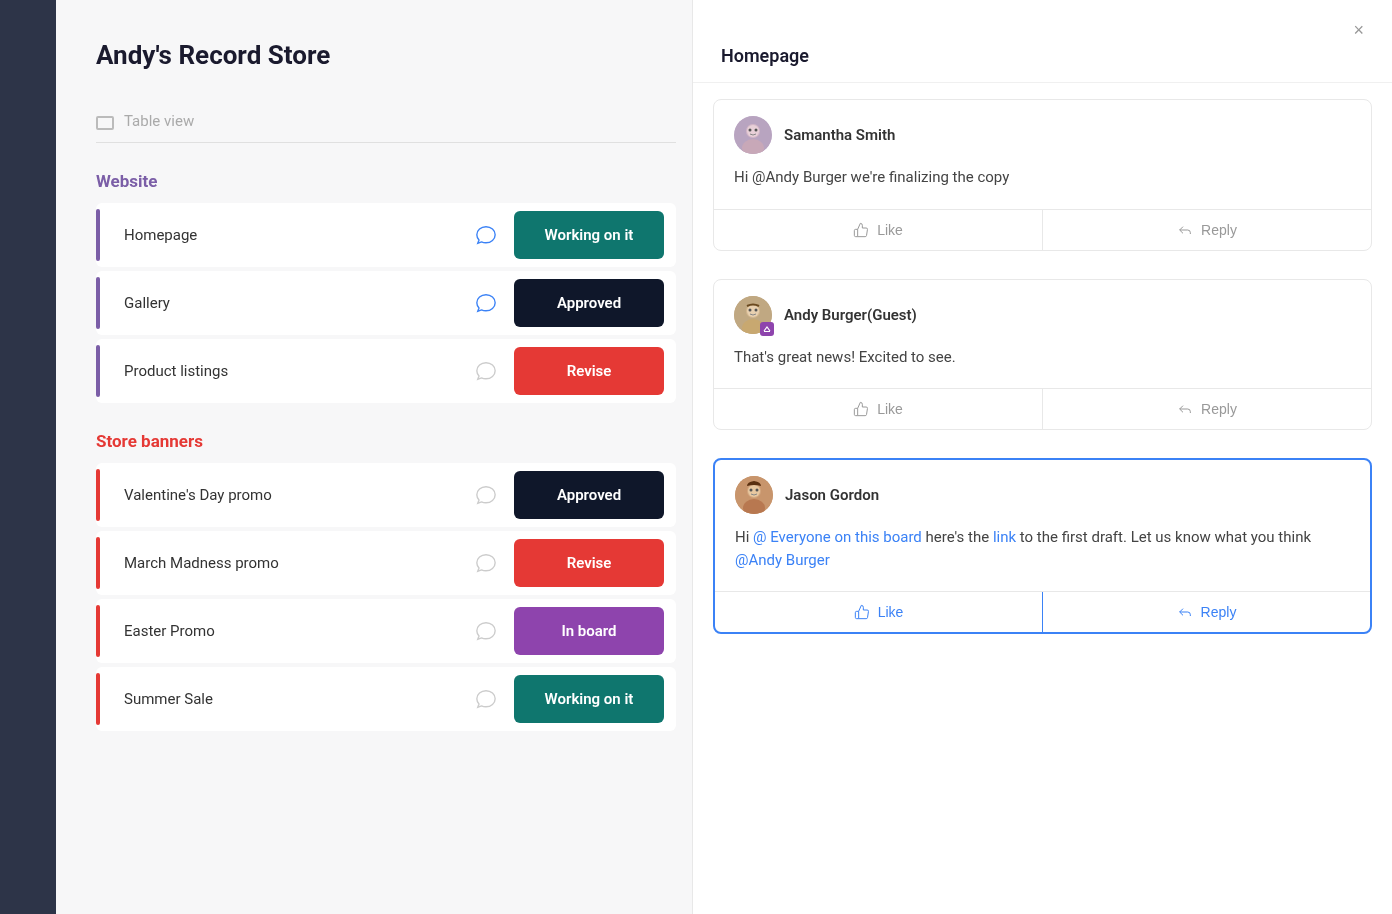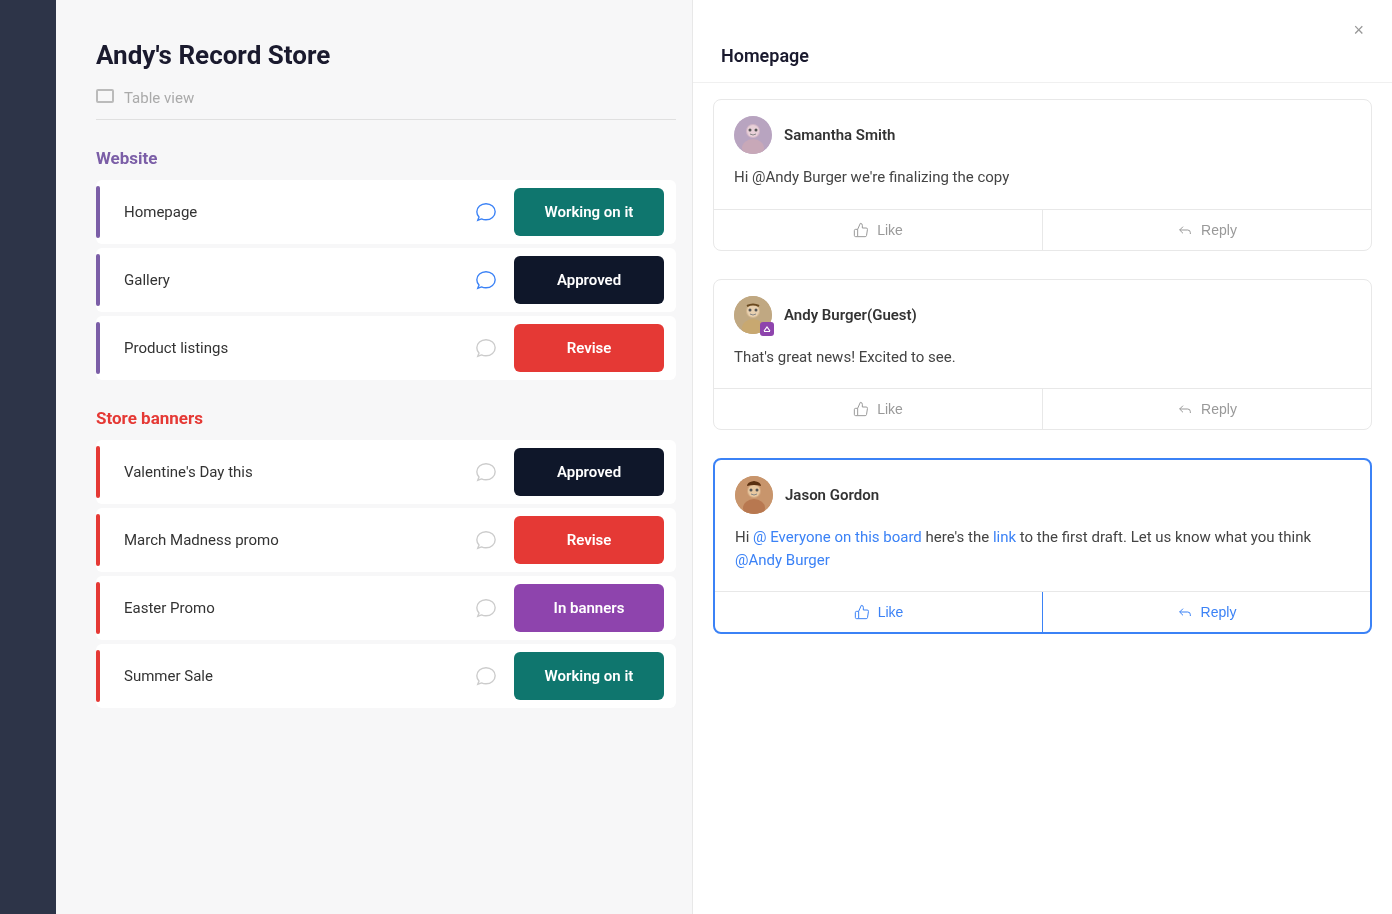--- a/index.html
+++ b/index.html
@@ -38,26 +38,26 @@
       overflow-y: auto;
       position: absolute;
       left: 0;
       top: 0;
     }
 
     .page-title {
       font-size: 26px;
       font-weight: 700;
       color: #1a1a2e;
-      margin-bottom: 19px;
+      margin-bottom: 42px;
     }
 
     .view-toggle {
       display: flex;
-      align-items: flex-start;
+      align-items: flex-end;
       gap: 10px;
       color: #aaa;
       font-size: 15px;
       margin-bottom: 20px;
       padding-bottom: 12px;
       border-bottom: 1px solid #e0e0e0;
     }
 
     .view-toggle-icon {
       width: 18px;
@@ -363,21 +363,21 @@
           <path d="M12 3C6.477 3 2 6.925 2 11.75c0 2.188.882 4.188 2.34 5.74L3 21l4.13-1.5A11.1 11.1 0 0012 20.5c5.523 0 10-3.925 10-8.75S17.523 3 12 3z" stroke="#ccc" stroke-width="1.5" fill="none"></path>
         </svg>
       </div>
       <div class="status-badge badge-red">Revise</div>
     </div>
 
     <div class="section-title red">Store banners</div>
 
     <div class="task-row">
       <div class="left-border red"></div>
-      <span class="task-name">Valentine's Day this</span>
+      <span class="task-name">Valentine's Day promo</span>
       <div class="chat-icon">
         <svg viewBox="0 0 24 24" fill="none" xmlns="http://www.w3.org/2000/svg">
           <path d="M12 3C6.477 3 2 6.925 2 11.75c0 2.188.882 4.188 2.34 5.74L3 21l4.13-1.5A11.1 11.1 0 0012 20.5c5.523 0 10-3.925 10-8.75S17.523 3 12 3z" stroke="#ccc" stroke-width="1.5" fill="none"></path>
         </svg>
       </div>
       <div class="status-badge badge-green">Approved</div>
     </div>
 
     <div class="task-row">
       <div class="left-border red"></div>
@@ -391,21 +391,21 @@
     </div>
 
     <div class="task-row">
       <div class="left-border red"></div>
       <span class="task-name">Easter Promo</span>
       <div class="chat-icon">
         <svg viewBox="0 0 24 24" fill="none" xmlns="http://www.w3.org/2000/svg">
           <path d="M12 3C6.477 3 2 6.925 2 11.75c0 2.188.882 4.188 2.34 5.74L3 21l4.13-1.5A11.1 11.1 0 0012 20.5c5.523 0 10-3.925 10-8.75S17.523 3 12 3z" stroke="#ccc" stroke-width="1.5" fill="none"></path>
         </svg>
       </div>
-      <div class="status-badge badge-purple">In banners</div>
+      <div class="status-badge badge-purple">In board</div>
     </div>
 
     <div class="task-row">
       <div class="left-border red"></div>
       <span class="task-name">Summer Sale</span>
       <div class="chat-icon">
         <svg viewBox="0 0 24 24" fill="none" xmlns="http://www.w3.org/2000/svg">
           <path d="M12 3C6.477 3 2 6.925 2 11.75c0 2.188.882 4.188 2.34 5.74L3 21l4.13-1.5A11.1 11.1 0 0012 20.5c5.523 0 10-3.925 10-8.75S17.523 3 12 3z" stroke="#ccc" stroke-width="1.5" fill="none"></path>
         </svg>
       </div>

